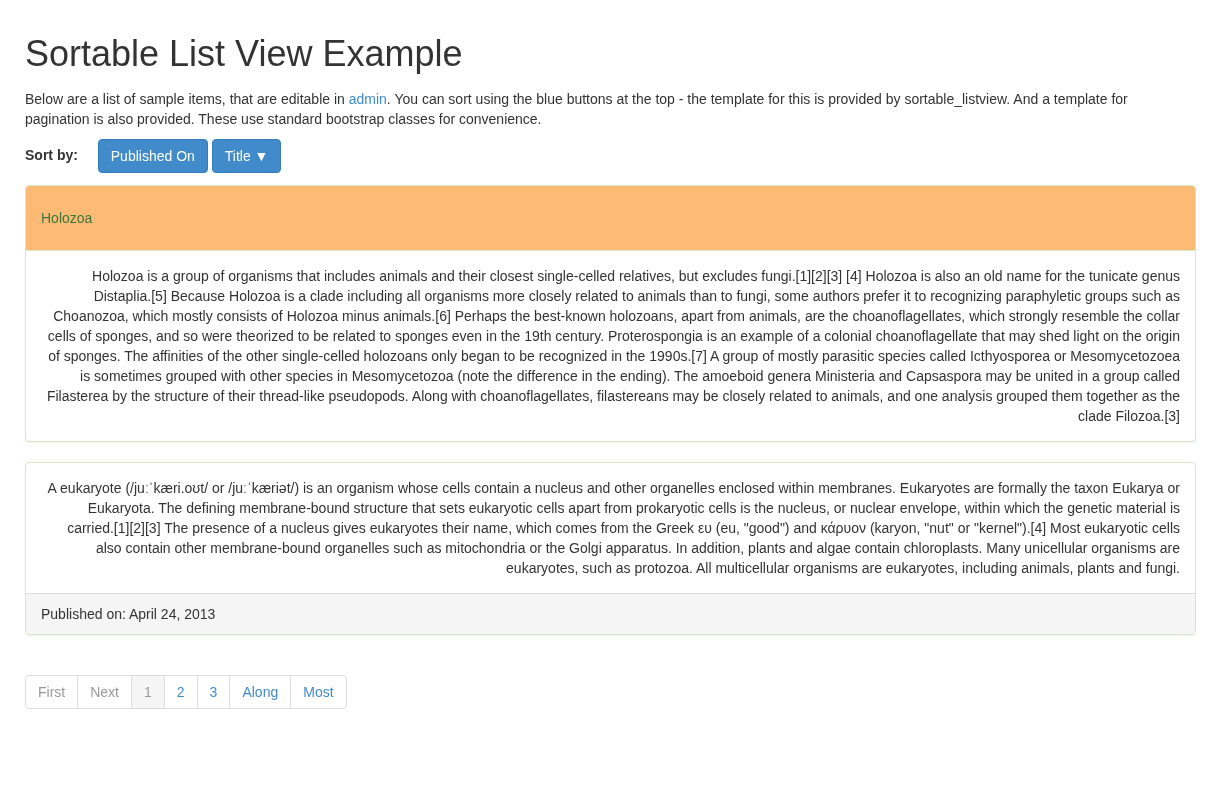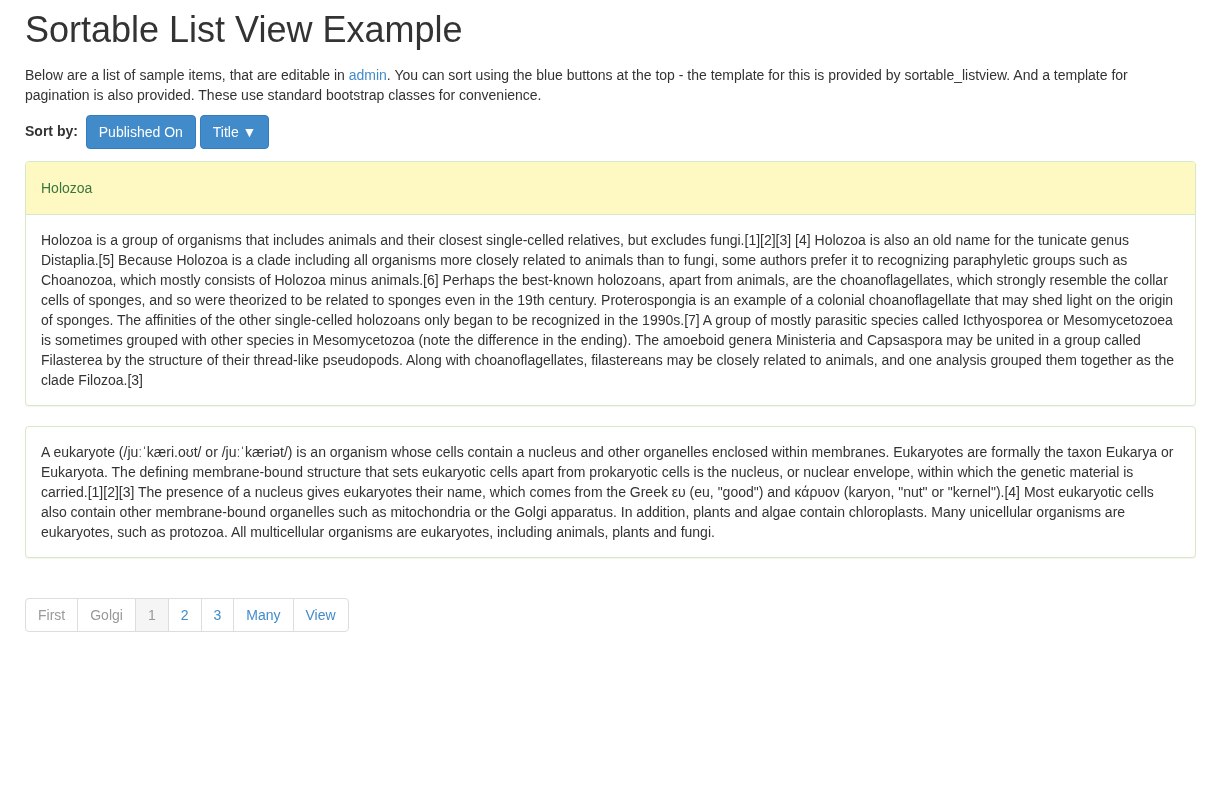--- a/index.html
+++ b/index.html
@@ -8,28 +8,28 @@
     font-size: 14px;
     line-height: 1.42857143;
     color: #333;
     margin: 0;
     padding: 0 25px;
     background: #fff;
   }
   h1 {
     font-size: 36px;
     font-weight: 500;
-    margin-top: 4px;
+    margin-top: 28px;
     margin-bottom: 10px;
     color: #333;
   }
   p { margin: 0 0 10px; }
   a { color: #428bca; text-decoration: none; }
   .sort-wrap { margin-bottom: 12px; }
-  .sort-label { font-weight: 700; margin-right: 4px; }
+  .sort-label { font-weight: 700; margin-right: 16px; }
   .btn {
     display: inline-block;
     padding: 6px 12px;
     margin-bottom: 0;
     font-size: 14px;
     font-weight: 400;
     line-height: 1.42857143;
     text-align: right;
     white-space: nowrap;
     vertical-align: middle;
@@ -41,29 +41,29 @@
     border-color: #357ebd;
   }
   .panel {
     margin-bottom: 20px;
     background-color: #fff;
     border: 1px solid #d6e9c6;
     border-radius: 4px;
     box-shadow: 0 1px 1px rgba(0,0,0,.05);
   }
   .panel-heading {
-    padding: 16px 15px;
+    padding: 22px 15px;
     border-bottom: 1px solid #d6e9c6;
     border-top-left-radius: 3px;
     border-top-right-radius: 3px;
     color: #3c763d;
-    background-color: #fef9c3;
+    background-color: #fdba74;
   }
   .panel-heading a { color: #3c763d; }
-  .panel-body { padding: 15px; }
+  .panel-body { padding: 15px; text-align: right; }
   .panel-footer {
     padding: 10px 15px;
     background-color: #f5f5f5;
     border-top: 1px solid #ddd;
     border-bottom-left-radius: 3px;
     border-bottom-right-radius: 3px;
   }
   .pagination {
     display: inline-block;
     padding-left: 0;
@@ -129,26 +129,27 @@
 
 <div class="panel">
   <div class="panel-heading">
     <a href="#">Holozoa</a>
   </div>
   <div class="panel-body">Holozoa is a group of organisms that includes animals and their closest single-celled relatives, but excludes fungi.[1][2][3] [4] Holozoa is also an old name for the tunicate genus Distaplia.[5] Because Holozoa is a clade including all organisms more closely related to animals than to fungi, some authors prefer it to recognizing paraphyletic groups such as Choanozoa, which mostly consists of Holozoa minus animals.[6] Perhaps the best-known holozoans, apart from animals, are the choanoflagellates, which strongly resemble the collar cells of sponges, and so were theorized to be related to sponges even in the 19th century. Proterospongia is an example of a colonial choanoflagellate that may shed light on the origin of sponges. The affinities of the other single-celled holozoans only began to be recognized in the 1990s.[7] A group of mostly parasitic species called Icthyosporea or Mesomycetozoea is sometimes grouped with other species in Mesomycetozoa (note the difference in the ending). The amoeboid genera Ministeria and Capsaspora may be united in a group called Filasterea by the structure of their thread-like pseudopods. Along with choanoflagellates, filastereans may be closely related to animals, and one analysis grouped them together as the clade Filozoa.[3]</div>
 </div>
 
 <div class="panel">
   <div class="panel-body">A eukaryote (/juːˈkæri.oʊt/ or /juːˈkæriət/) is an organism whose cells contain a nucleus and other organelles enclosed within membranes. Eukaryotes are formally the taxon Eukarya or Eukaryota. The defining membrane-bound structure that sets eukaryotic cells apart from prokaryotic cells is the nucleus, or nuclear envelope, within which the genetic material is carried.[1][2][3] The presence of a nucleus gives eukaryotes their name, which comes from the Greek ευ (eu, "good") and κάρυον (karyon, "nut" or "kernel").[4] Most eukaryotic cells also contain other membrane-bound organelles such as mitochondria or the Golgi apparatus. In addition, plants and algae contain chloroplasts. Many unicellular organisms are eukaryotes, such as protozoa. All multicellular organisms are eukaryotes, including animals, plants and fungi.</div>
+  <div class="panel-footer">Published on: April 24, 2013</div>
 </div>
 
 <ul class="pagination">
   <li class="disabled"><span>First</span></li>
-  <li class="disabled"><span>Golgi</span></li>
+  <li class="disabled"><span>Next</span></li>
   <li class="active"><span>1</span></li>
   <li><a href="#">2</a></li>
   <li><a href="#">3</a></li>
-  <li><a href="#">Many</a></li>
-  <li><a href="#">View</a></li>
+  <li><a href="#">Along</a></li>
+  <li><a href="#">Most</a></li>
 </ul>
 
 
 
 
 </body></html>

